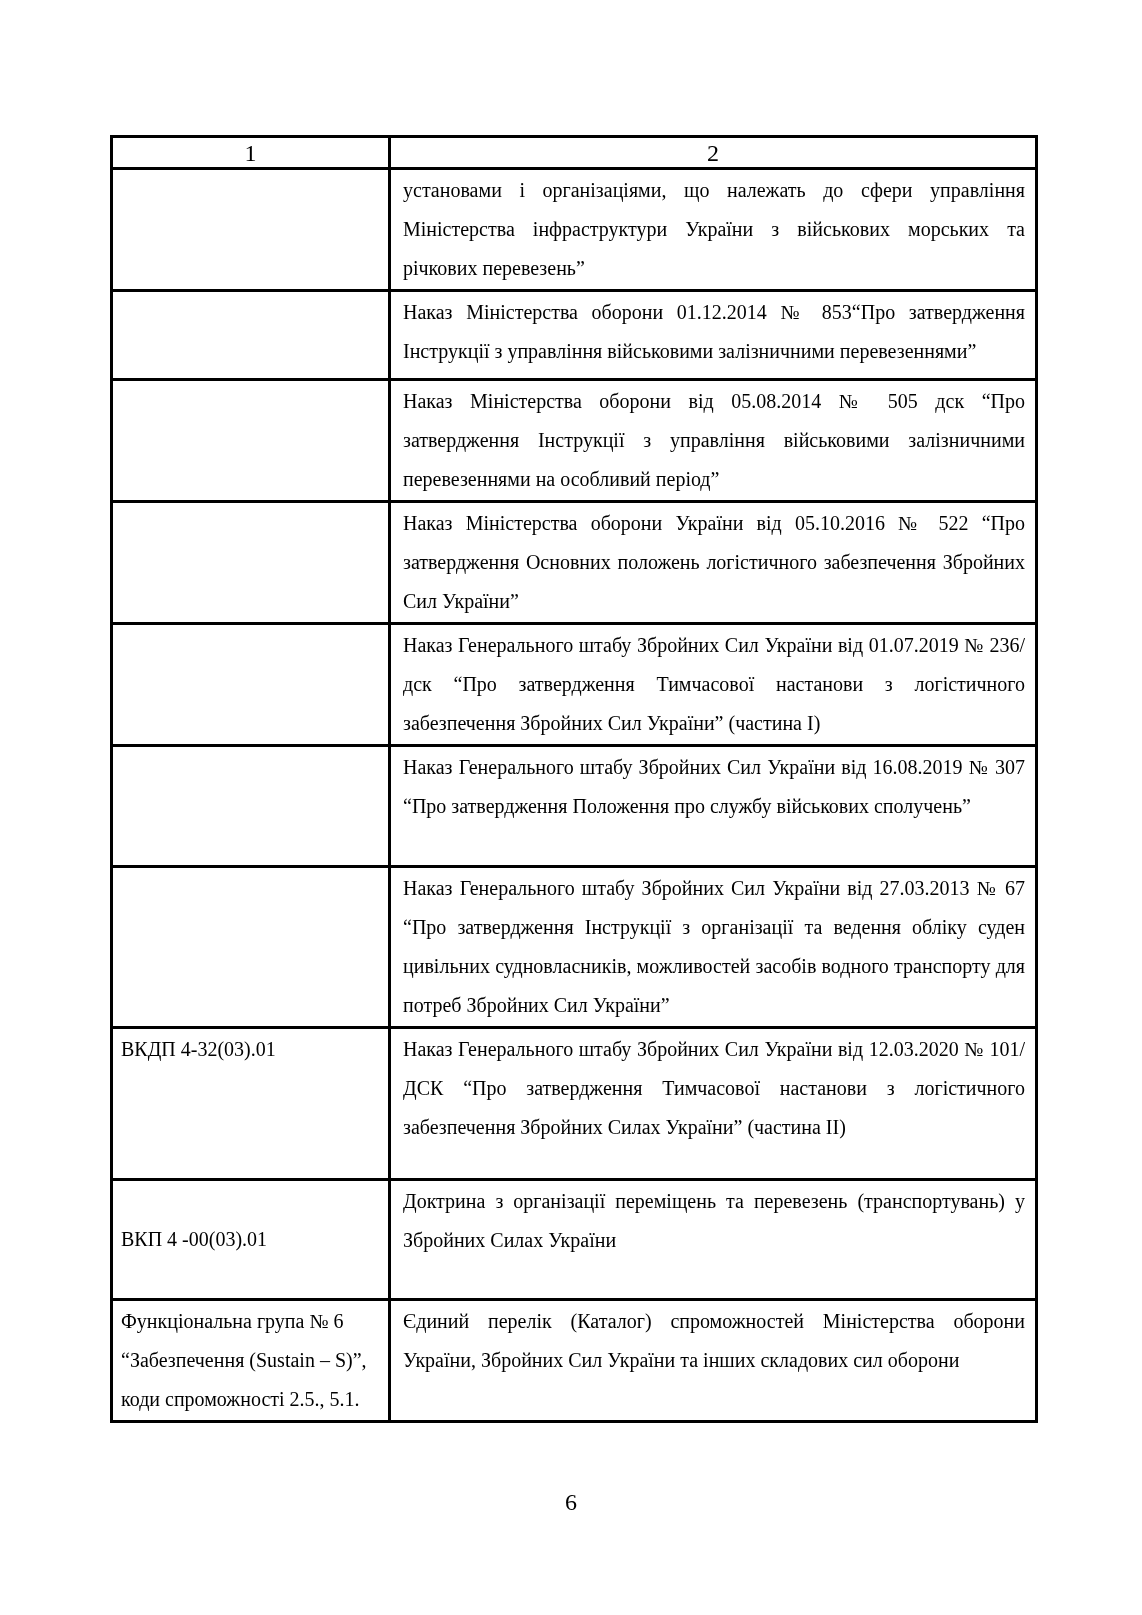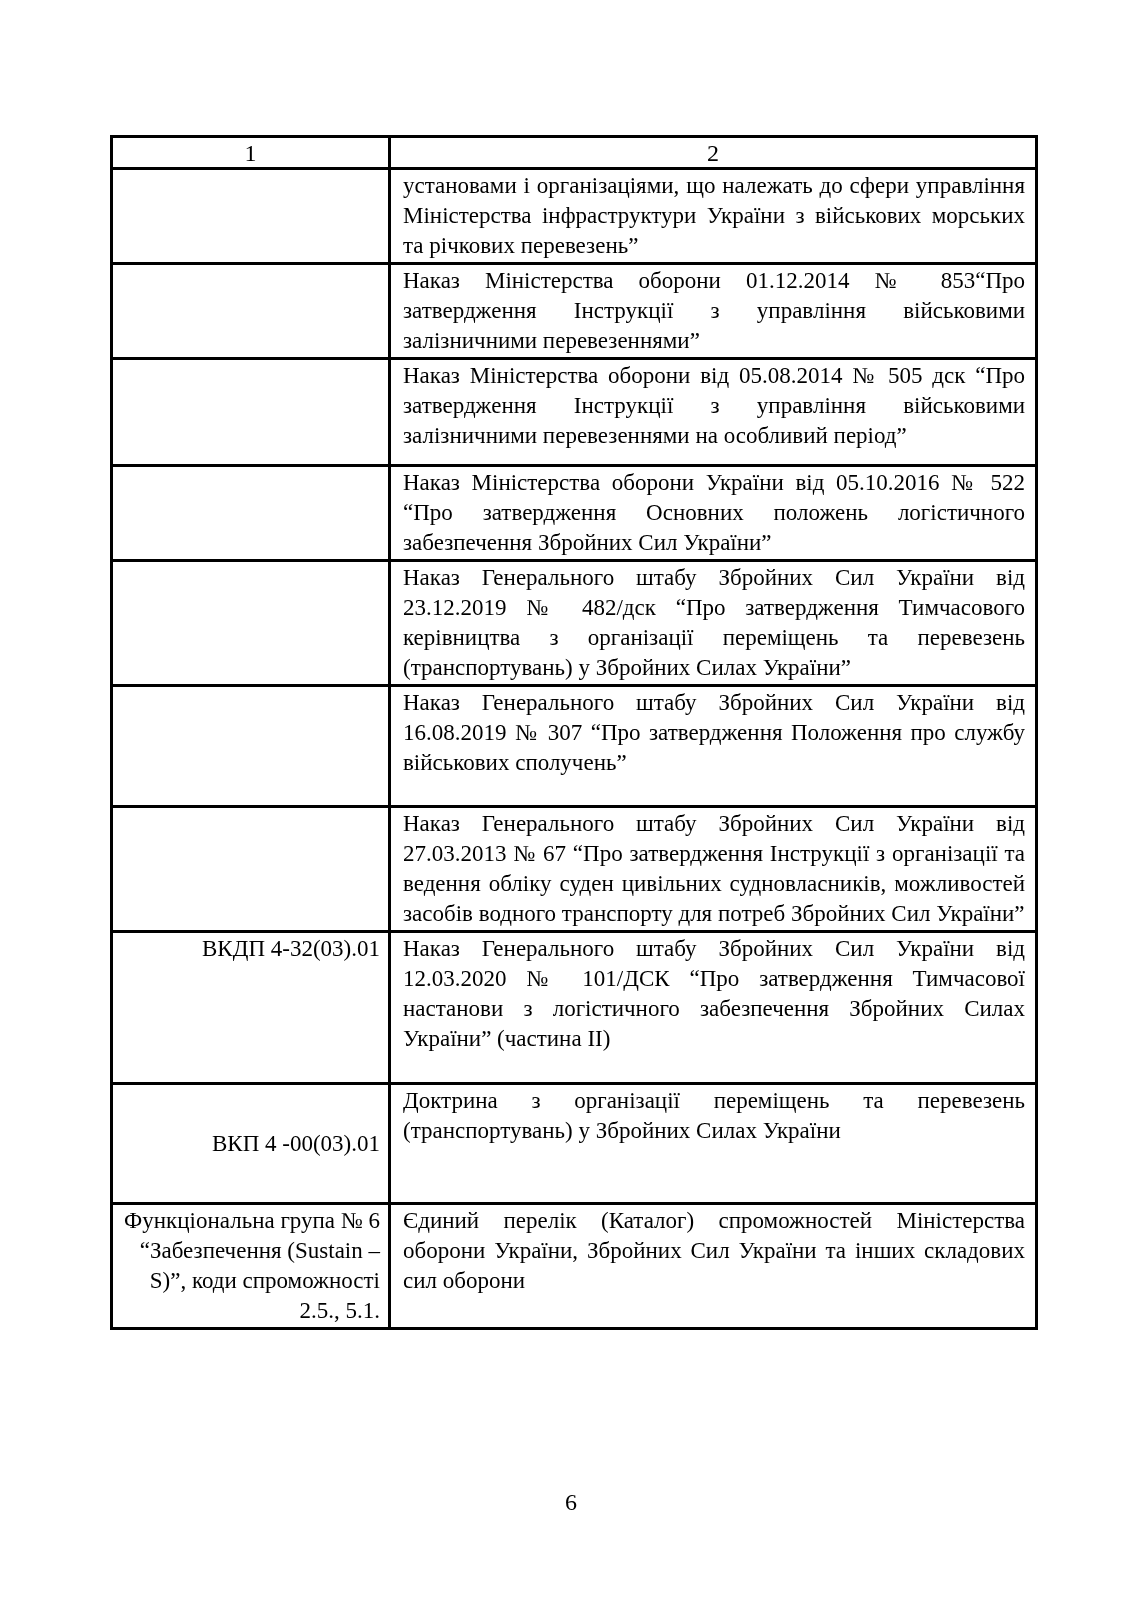--- a/index.html
+++ b/index.html
@@ -32,27 +32,27 @@
   .doc-table th {
     font-weight: normal;
     font-size: 24px;
     line-height: 26px;
     height: 29px;
     text-align: center;
     padding: 0;
     border-bottom-width: 2px;
   }
   .doc-table td {
-    font-size: 23px;
-    line-height: 30px;
+    font-size: 20px;
+    line-height: 39px;
     vertical-align: top;
     padding: 1px 10px 1px 12px;
   }
   .doc-table td.code-cell {
-    text-align: right;
+    text-align: left;
     padding: 1px 8px;
   }
   .doc-table td.text-cell {
     text-align: justify;
   }
   .doc-table td.v-mid { vertical-align: middle; }
   
   tbody tr:nth-child(1)  { height: 88px; }
   tbody tr:nth-child(2)  { height: 89px; }
   tbody tr:nth-child(3)  { height: 107px; }
@@ -100,21 +100,21 @@
     <tr>
       <td class="code-cell"></td>
       <td class="text-cell">Наказ Міністерства оборони від 05.08.2014 № 505 дск “Про затвердження Інструкції з управління військовими залізничними перевезеннями на особливий період”</td>
     </tr>
     <tr>
       <td class="code-cell"></td>
       <td class="text-cell">Наказ Міністерства оборони України від 05.10.2016 № 522 “Про затвердження Основних положень логістичного забезпечення Збройних Сил України”</td>
     </tr>
     <tr>
       <td class="code-cell"></td>
-      <td class="text-cell">Наказ Генерального штабу Збройних Сил України від 23.12.2019 № 482/дск “Про затвердження Тимчасового керівництва з організації переміщень та перевезень (транспортувань) у Збройних Силах України”</td>
+      <td class="text-cell">Наказ Генерального штабу Збройних Сил України від 01.07.2019 № 236/дск “Про затвердження Тимчасової настанови з логістичного забезпечення Збройних Сил України” (частина I)</td>
     </tr>
     <tr>
       <td class="code-cell"></td>
       <td class="text-cell">Наказ Генерального штабу Збройних Сил України від 16.08.2019 № 307 “Про затвердження Положення про службу військових сполучень”</td>
     </tr>
     <tr>
       <td class="code-cell"></td>
       <td class="text-cell">Наказ Генерального штабу Збройних Сил України від 27.03.2013 № 67 “Про затвердження Інструкції з організації та ведення обліку суден цивільних судновласників, можливостей засобів водного транспорту для потреб Збройних Сил України”</td>
     </tr>
     <tr>

